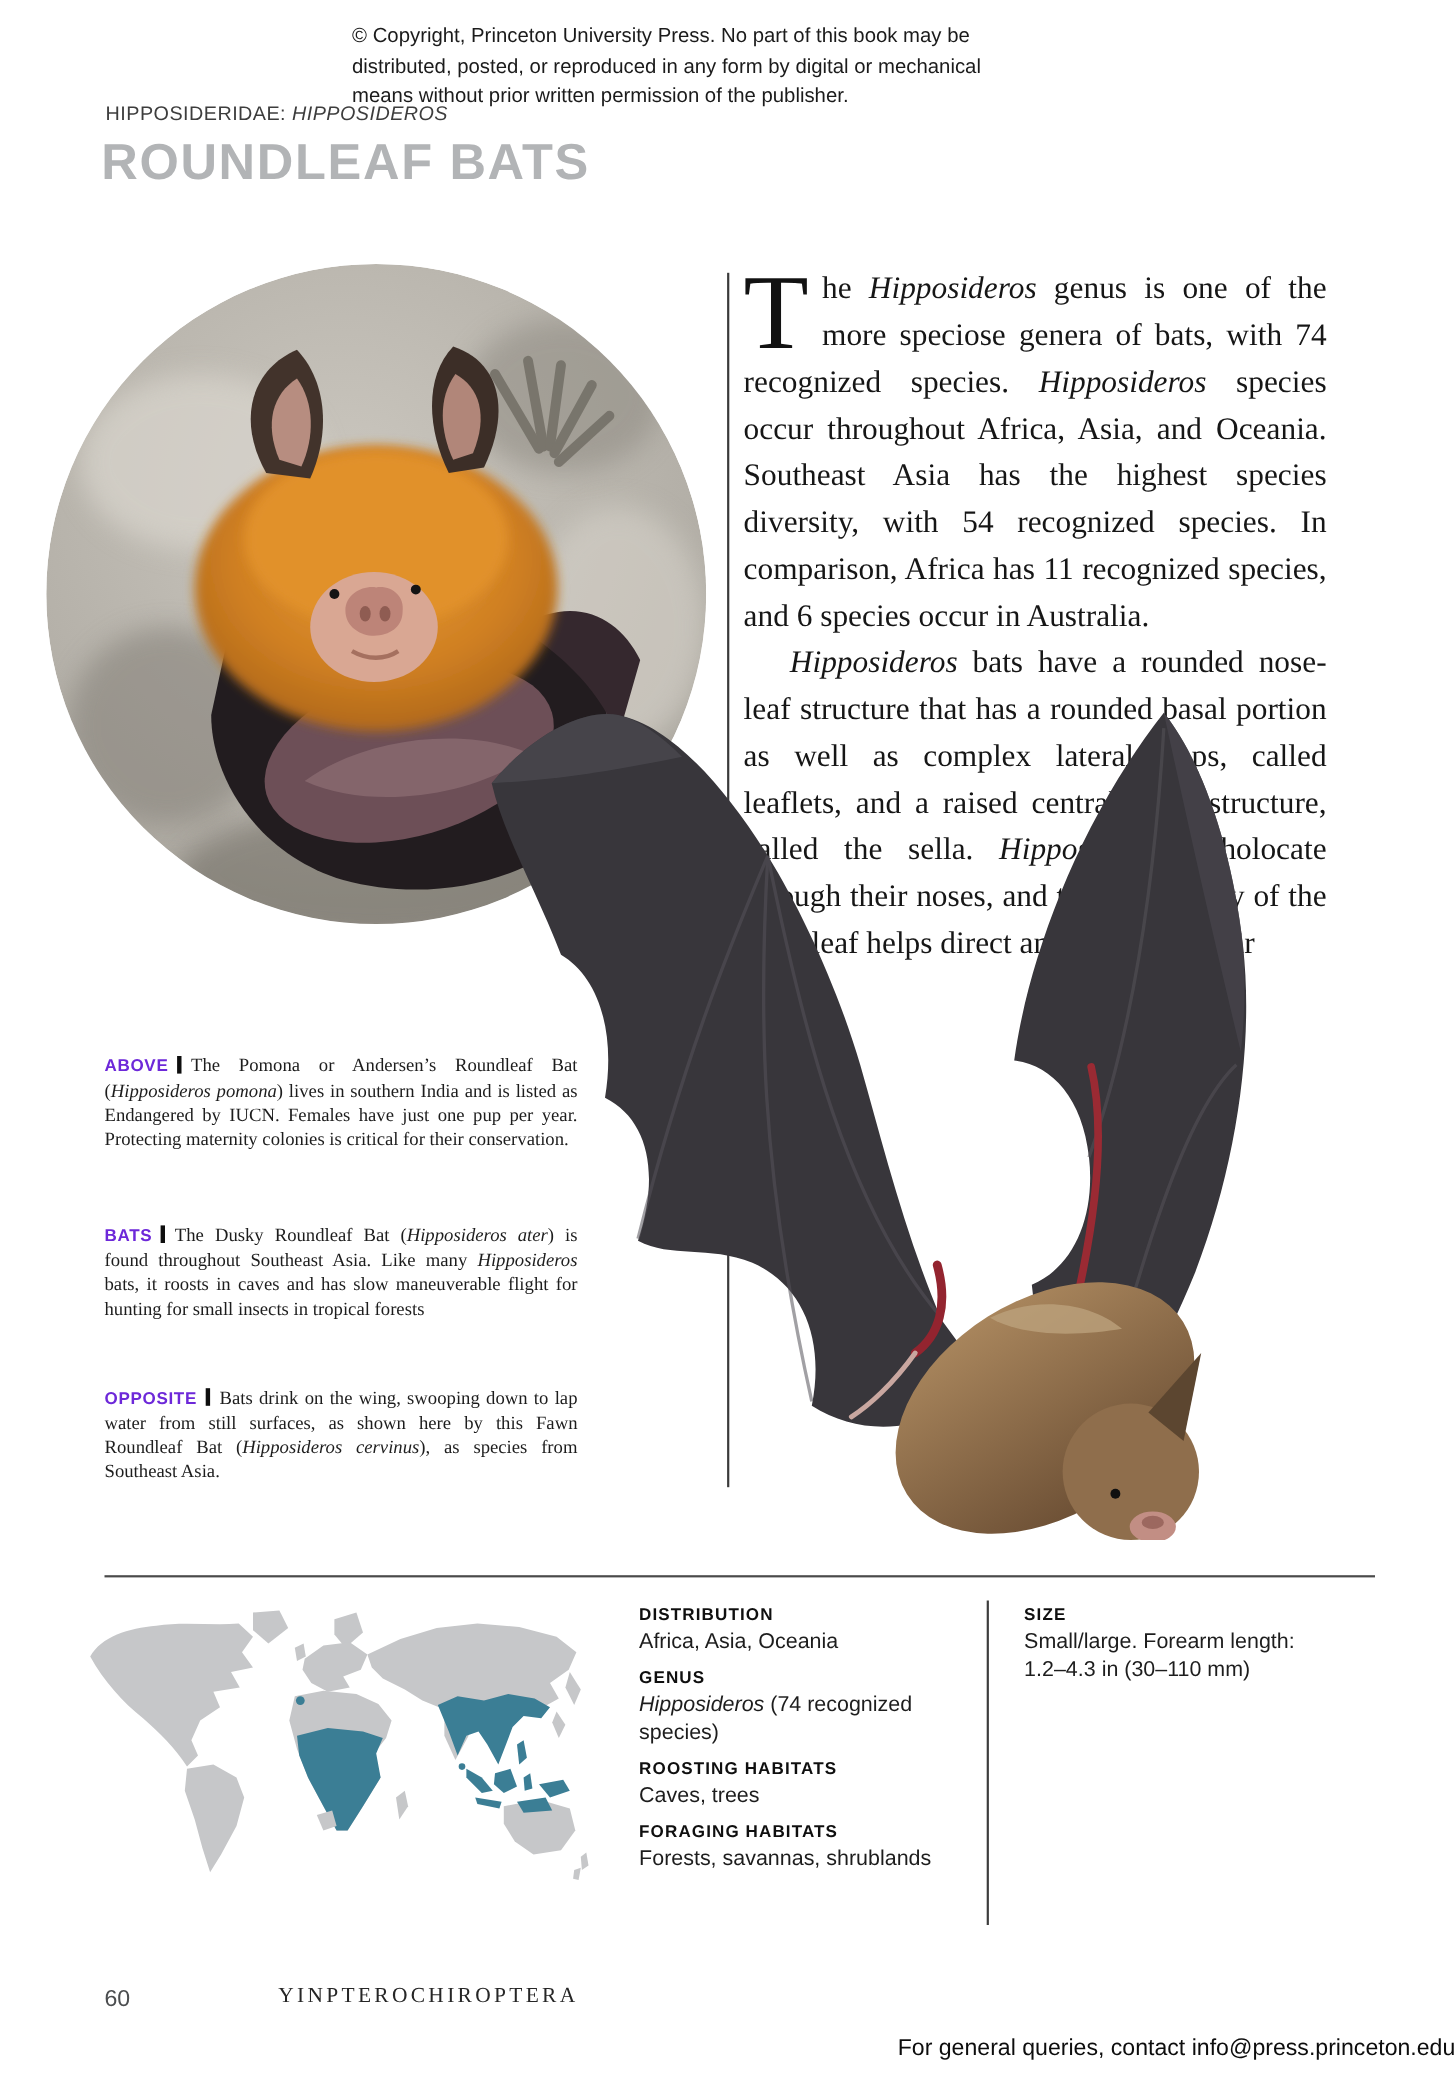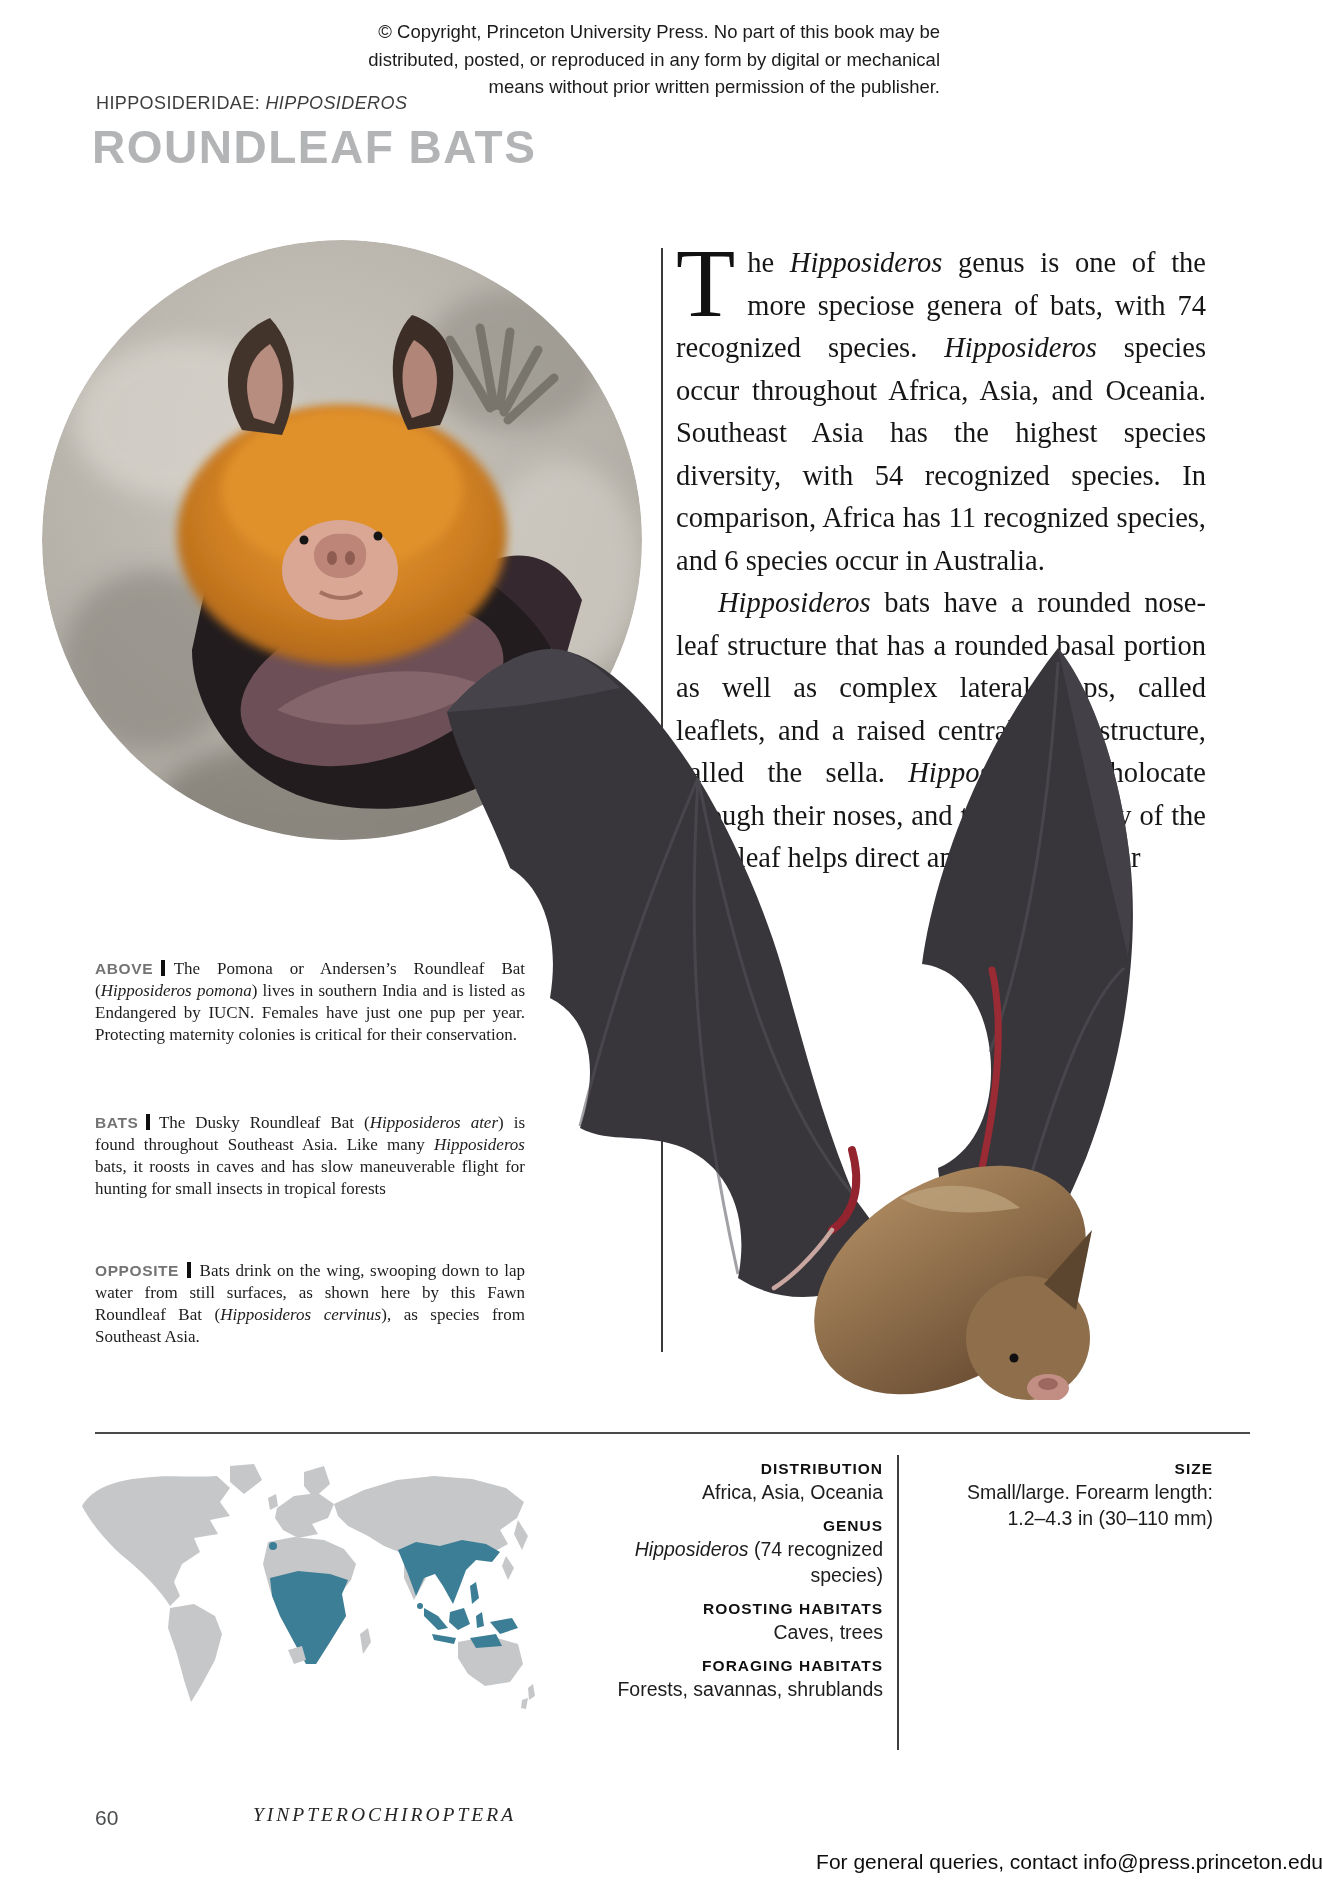--- a/index.html
+++ b/index.html
@@ -1,18 +1,18 @@
 <!DOCTYPE html>
 <html><head>
 <meta charset="utf-8">
 <style>
   html,body{margin:0;padding:0;background:#ffffff;}
   #page{position:relative;width:1323px;height:1890px;background:#ffffff;overflow:hidden;
         font-family:"Liberation Sans",sans-serif;}
-  .abs{position:absolute;text-align:right;}
+  .abs{position:absolute;}
   .it{font-style:italic;}
 
   
   #copyright{left:320px;top:18px;width:620px;font-size:18.5px;line-height:27.5px;color:#1b1b1b;}
 
   
   #kicker{left:96px;top:93px;font-size:18px;letter-spacing:.4px;color:#3d3d3d;}
   #kicker .genus{font-style:italic;}
   #page-title{left:92px;top:120px;font-size:46px;font-weight:bold;letter-spacing:1.5px;color:#b2b4b6;}
 
@@ -24,21 +24,21 @@
   #bodytext{left:676px;top:242px;width:530px;font-family:"Liberation Serif",serif;
             font-size:28.5px;line-height:42.5px;color:#161616;text-align:justify;}
   #bodytext p{margin:0;}
   #bodytext .p2{text-indent:42px;}
   #dropcap{float:left;font-size:97px;line-height:74px;padding:5px 12px 0 0;color:#121212;}
 
   
   .caption{left:95px;width:430px;font-family:"Liberation Serif",serif;font-size:17px;
            line-height:22px;color:#1d1d1d;text-align:justify;}
   .cap-label{font-family:"Liberation Sans",sans-serif;font-weight:bold;font-size:15.5px;
-             letter-spacing:.6px;color:#737373;}
+             letter-spacing:.6px;color:#6d28d9;}
   .cap-bar{display:inline-block;width:3.5px;height:16px;background:#0e0e0e;margin:0 9px 0 8px;
            vertical-align:-2px;}
   #cap-above{top:958px;} #cap-right{top:1112px;} #cap-opposite{top:1260px;}
 
   
   #flying-bat{left:430px;top:638px;width:705px;height:762px;}
 
   
   #hrule{left:95px;top:1432px;width:1155px;height:2px;background:#4a4a4a;}
   #range-map{left:72px;top:1458px;width:472px;height:252px;}
@@ -47,21 +47,21 @@
   #fact-col1{left:563px;width:320px;}
   #fact-col2{left:913px;width:300px;}
   .fact-entry{margin-bottom:11px;margin-left:18px;}
   .fact-label{font-weight:bold;font-size:15.5px;letter-spacing:1px;color:#0f0f0f;
               line-height:20px;display:block;}
   .fact-value{font-size:19.5px;line-height:26px;color:#1d1d1d;display:block;}
 
   
   #page-number{left:95px;top:1806px;font-size:21px;color:#4c4e50;}
   #section-name{left:253px;top:1804px;font-family:"Liberation Serif",serif;font-size:19.5px;
-                letter-spacing:3px;color:#262626;font-style:italic;}
+                letter-spacing:3px;color:#262626;}
   #queries-line{left:0;top:1850px;width:1323px;text-align:right;font-size:21px;color:#0d0d0d;}
 </style>
 </head>
 <body>
 
 <div id="page">
 
   <div class="abs" id="copyright">
     <div>© Copyright, Princeton University Press. No part of this book may be</div>
     <div>distributed, posted, or reproduced in any form by digital or mechanical</div>

